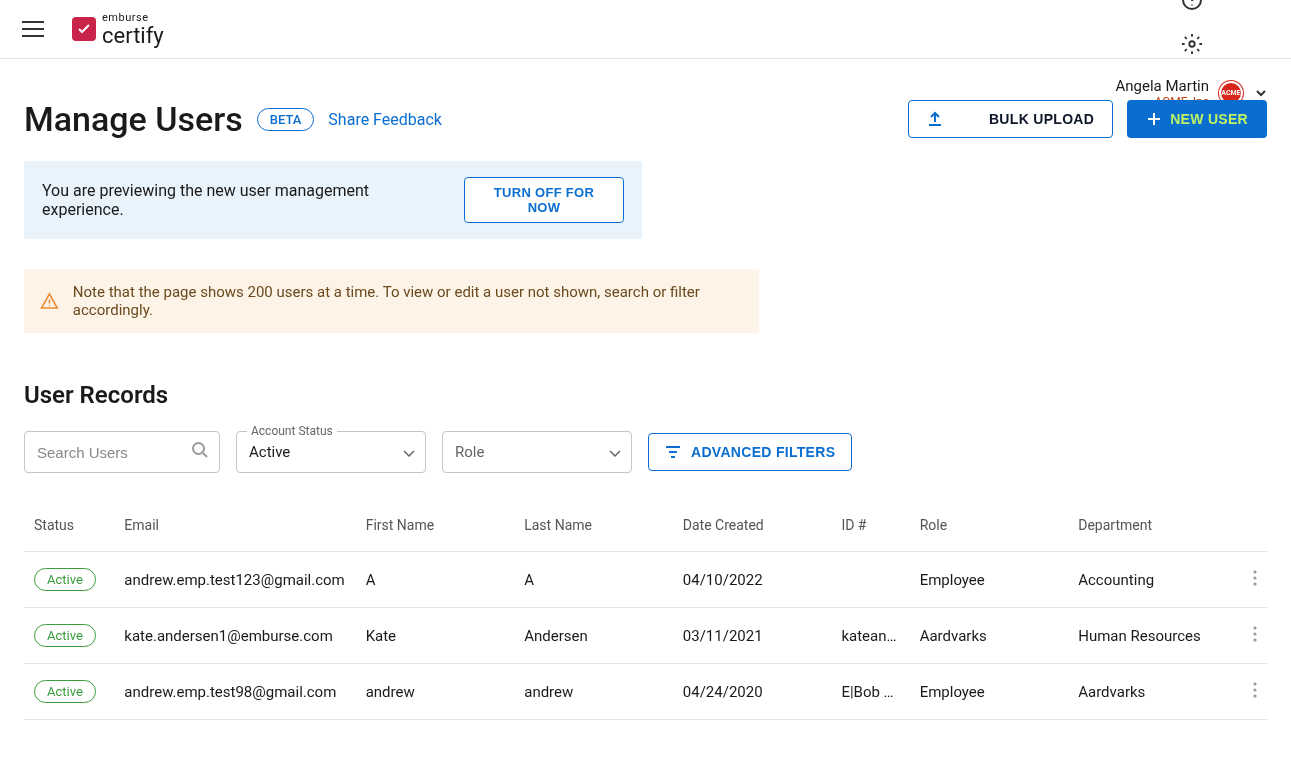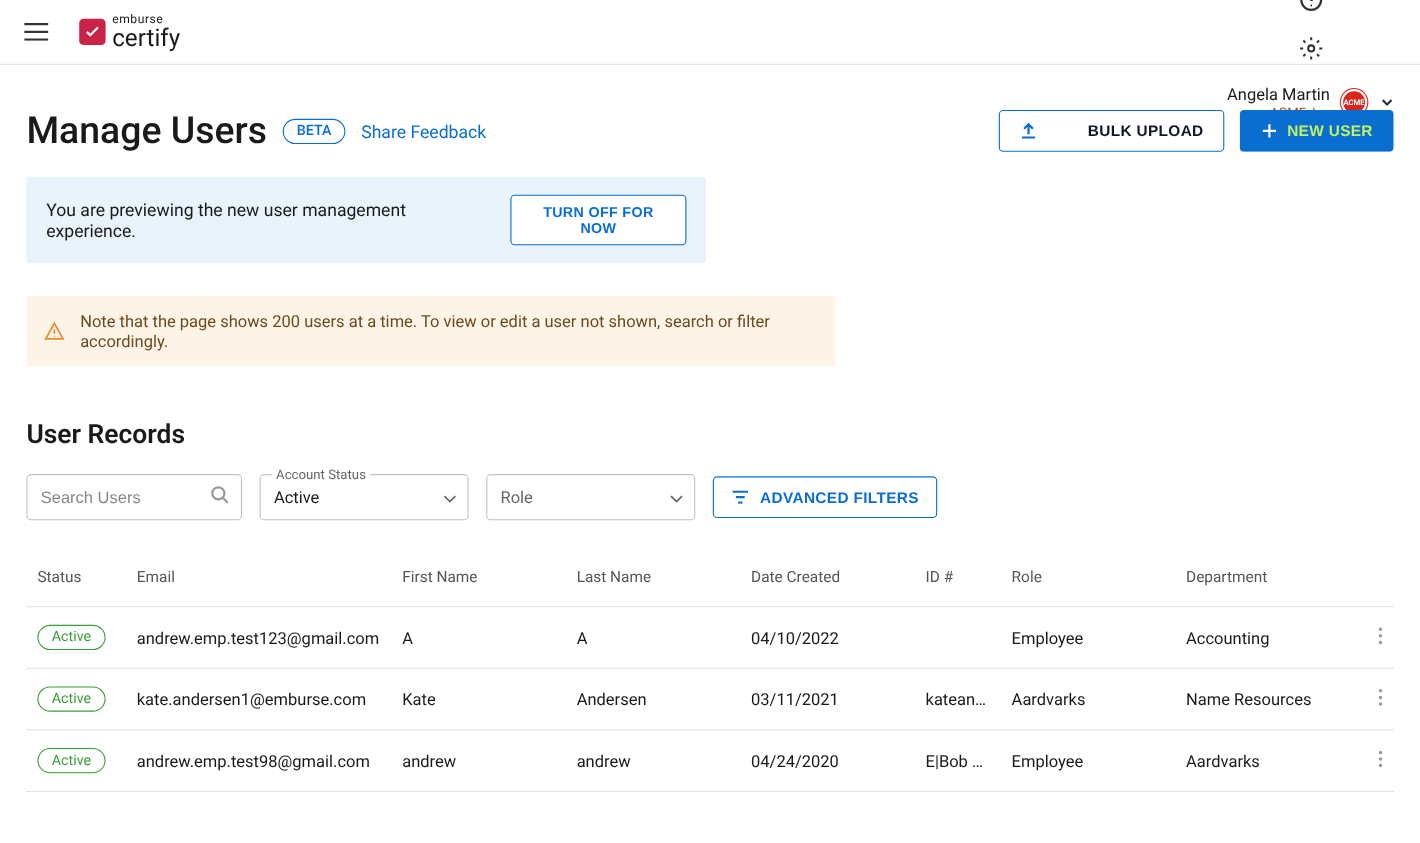--- a/index.html
+++ b/index.html
@@ -318,21 +318,21 @@
             </span></td>
         </tr>
         <tr>
           <td><span class="status-chip">Active</span></td>
           <td>kate.andersen1@emburse.com</td>
           <td>Kate</td>
           <td>Andersen</td>
           <td>03/11/2021</td>
           <td class="col-id">katean…</td>
           <td>Aardvarks</td>
-          <td>Name Resources</td>
+          <td>Human Resources</td>
           <td><span class="row-menu">
               <svg width="4" height="16" viewBox="0 0 4 16" fill="#999">
                 <circle cx="2" cy="2" r="1.6"></circle>
                 <circle cx="2" cy="8" r="1.6"></circle>
                 <circle cx="2" cy="14" r="1.6"></circle>
               </svg>
             </span></td>
         </tr>
         <tr>
           <td><span class="status-chip">Active</span></td>

